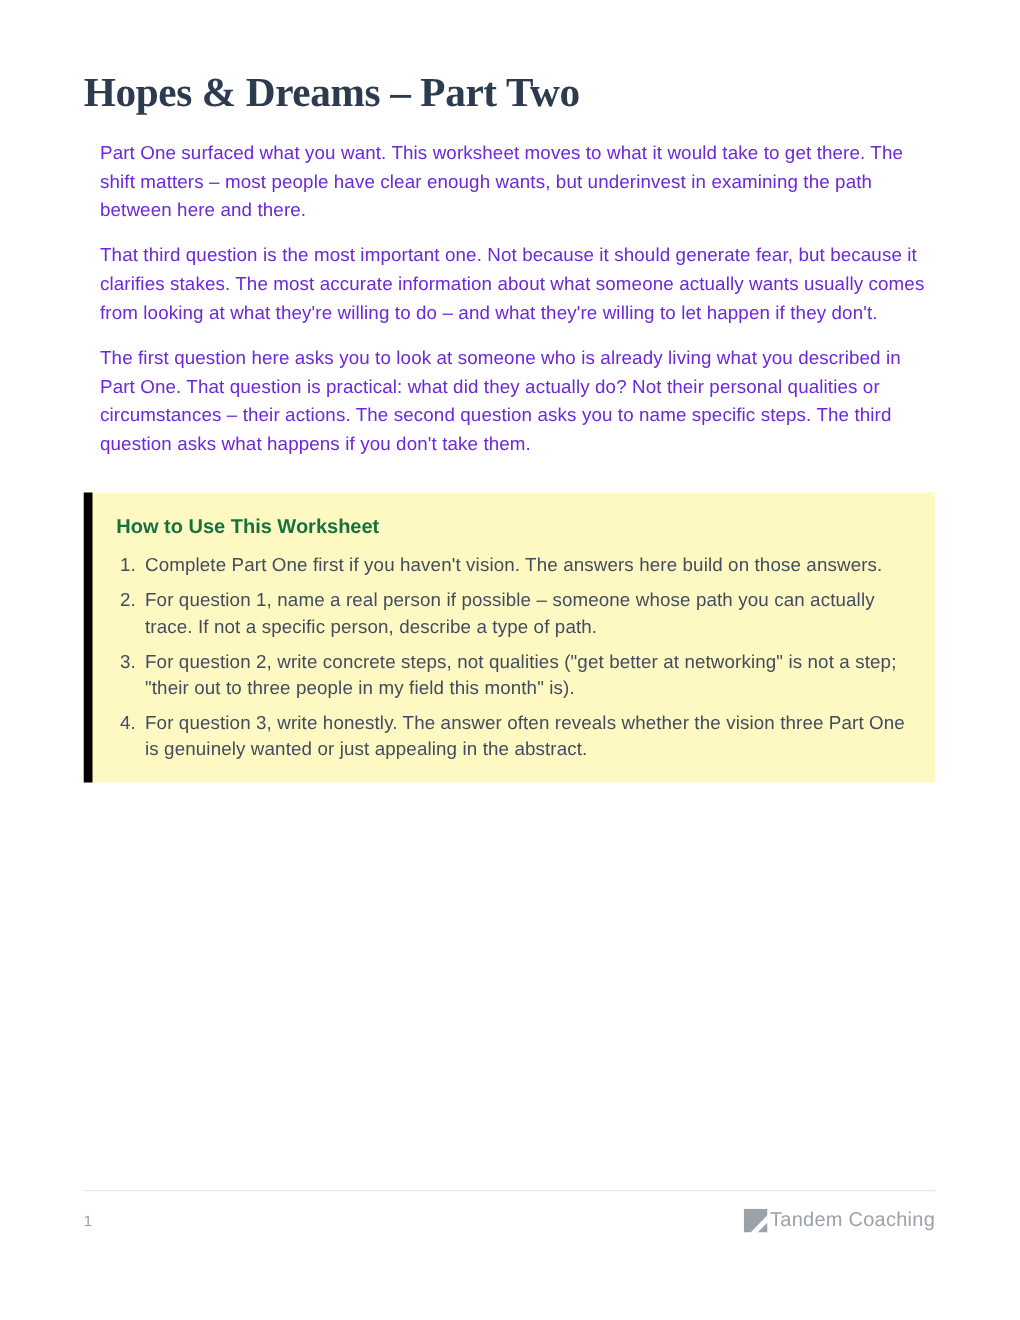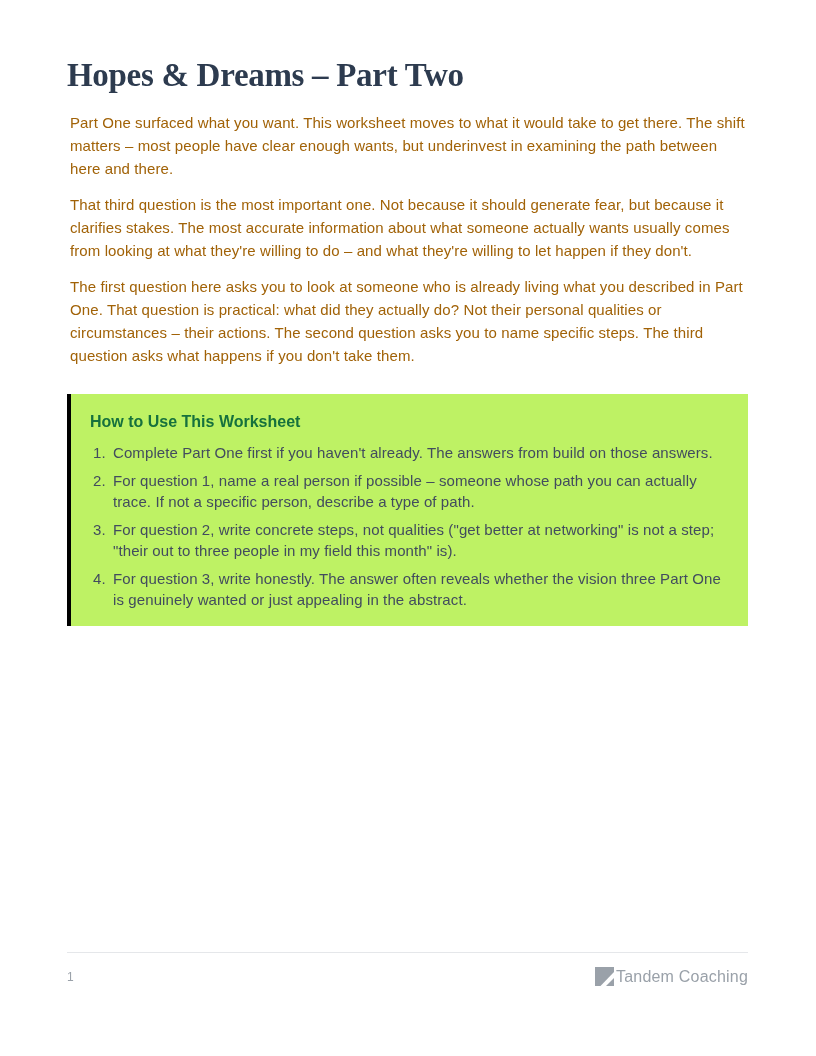--- a/index.html
+++ b/index.html
@@ -20,28 +20,28 @@
     font-size: 33px;
     line-height: 39px;
     font-weight: 700;
     color: #2d3b4f;
     letter-spacing: -0.3px;
     margin: 0 0 16px 0;
   }
   p.body-para {
     font-size: 15px;
     line-height: 23px;
-    color: #a16207;
+    color: #6d28d9;
     letter-spacing: 0.1px;
-    margin: 0 0 13px 3px;
+    margin: 0 0 13px 13px;
   }
   .callout {
     margin-top: 27px;
-    background: #bef264;
-    border-left: 4px solid #000000;
+    background: #fef9c3;
+    border-left: 7px solid #000000;
     padding: 18px 22px 16px 19px;
   }
   .callout h2 {
     font-size: 16px;
     line-height: 20px;
     font-weight: 700;
     color: #16713d;
     margin: 0 0 10px 0;
   }
   .callout ol {
@@ -90,21 +90,21 @@
   <main class="content">
     <h1 class="doc-title">Hopes &amp; Dreams – Part Two</h1>
 
     <p class="body-para">Part One surfaced what you want. This worksheet moves to what it would take to get there. The shift matters – most people have clear enough wants, but underinvest in examining the path between here and there.</p>
     <p class="body-para">That third question is the most important one. Not because it should generate fear, but because it clarifies stakes. The most accurate information about what someone actually wants usually comes from looking at what they're willing to do – and what they're willing to let happen if they don't.</p>
     <p class="body-para">The first question here asks you to look at someone who is already living what you described in Part One. That question is practical: what did they actually do? Not their personal qualities or circumstances – their actions. The second question asks you to name specific steps. The third question asks what happens if you don't take them.</p>
 
     <section class="callout">
       <h2>How to Use This Worksheet</h2>
       <ol>
-        <li>Complete Part One first if you haven't already. The answers from build on those answers.</li>
+        <li>Complete Part One first if you haven't vision. The answers here build on those answers.</li>
         <li>For question 1, name a real person if possible – someone whose path you can actually trace. If not a specific person, describe a type of path.</li>
         <li>For question 2, write concrete steps, not qualities ("get better at networking" is not a step; "their out to three people in my field this month" is).</li>
         <li>For question 3, write honestly. The answer often reveals whether the vision three Part One is genuinely wanted or just appealing in the abstract.</li>
       </ol>
     </section>
   </main>
 
   <footer class="footer">
     <span class="page-num">1</span>
     <span class="logo">

